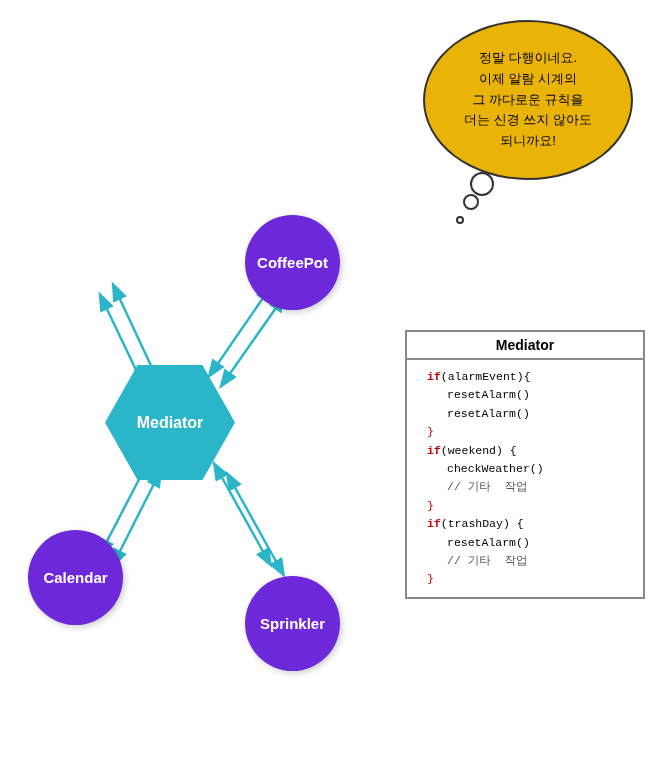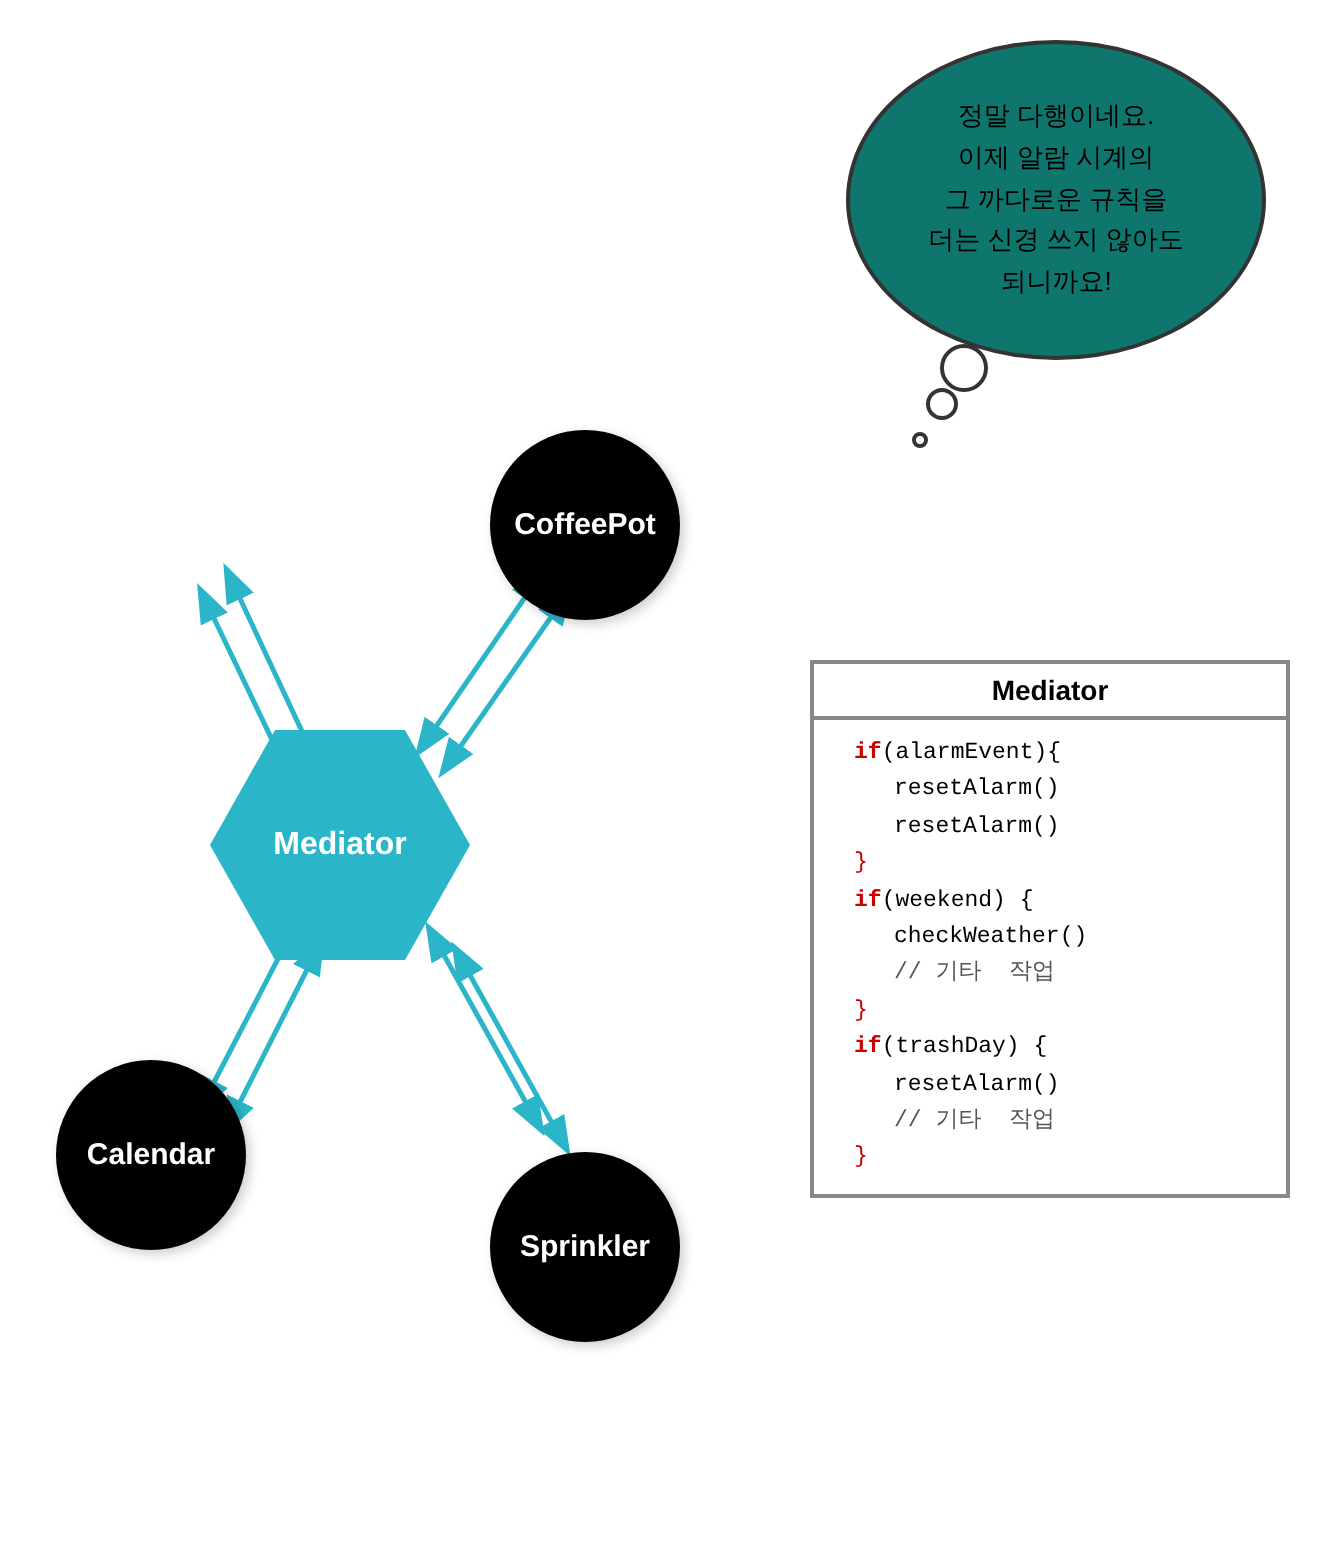--- a/index.html
+++ b/index.html
@@ -18,21 +18,21 @@
       height: 773px;
     }
     
     .thought-bubble {
       position: absolute;
       top: 20px;
       right: 30px;
       width: 210px;
     }
     .thought-cloud {
-      background: #0f766e;
+      background: #eab308;
       border: 2px solid #333;
       border-radius: 50%;
       width: 210px;
       height: 160px;
       display: flex;
       align-items: center;
       justify-content: center;
       text-align: center;
       font-size: 14px;
       line-height: 1.6;
@@ -60,21 +60,21 @@
       background: #fff;
       border: 2px solid #333;
       border-radius: 50%;
       width: 8px; height: 8px;
       bottom: -44px; left: 33px;
     }
     
     .node-circle {
       position: absolute;
       border-radius: 50%;
-      background: #000000;
+      background: #6d28d9;
       display: flex;
       align-items: center;
       justify-content: center;
       color: #fff;
       font-weight: bold;
       font-size: 15px;
       text-align: center;
       box-shadow: 2px 2px 6px rgba(0,0,0,0.2);
     }
     .node-alarm {

